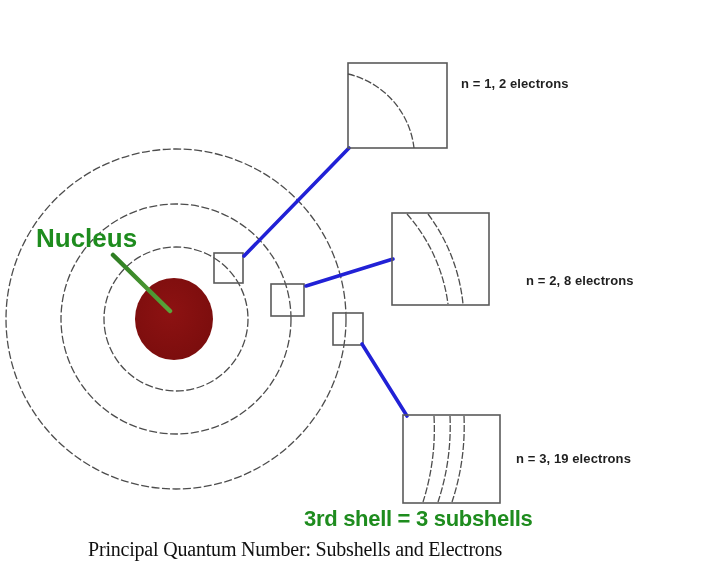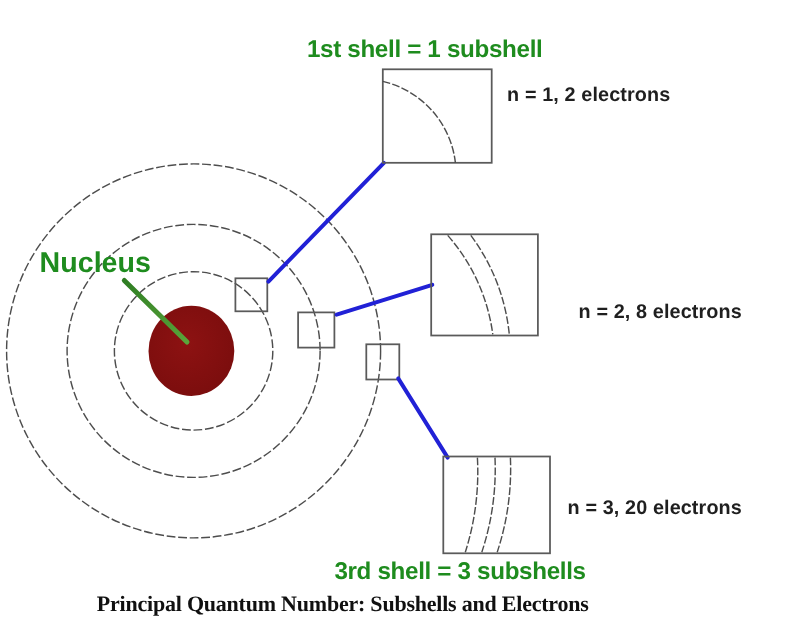--- a/index.html
+++ b/index.html
@@ -8,29 +8,29 @@
     font-family:"Liberation Sans",sans-serif;
   }
   svg{position:absolute;left:0;top:0;}
   .label{position:absolute;white-space:nowrap;line-height:1.1;}
   .heading{
     color:var(--heading_green,#1e8c1e);
     font-weight:bold;font-size:22px;letter-spacing:-0.3px;
   }
   .electrons{
     color:var(--text_black,#1f1f1f);
-    font-weight:600;font-size:18px;letter-spacing:0.1px;
+    font-weight:600;font-size:13px;letter-spacing:0.1px;
   }
   .nucleus-label{
     color:var(--heading_green,#1e8c1e);
     font-weight:bold;font-size:26px;
   }
   .caption{
     color:#101010;font-family:"Liberation Serif",serif;
-    font-weight:bold;font-size:20px;letter-spacing:-0.2px;
+    font-weight:normal;font-size:20px;letter-spacing:-0.2px;
   }
   .shell-circle{fill:none;stroke:var(--line_gray,#4d4d4d);stroke-width:1.3;stroke-dasharray:8 2.5;}
   .subshell-arc{fill:none;stroke:var(--line_gray,#4d4d4d);stroke-width:1.3;stroke-dasharray:7 2;}
   .zoom-box{fill:none;stroke:#5a5a5a;stroke-width:1.6;}
   .magnified-box{fill:none;stroke:#5a5a5a;stroke-width:1.6;}
   .connector{stroke:var(--connector_blue,#2222dd);stroke-width:3.6;stroke-linecap:round;}
 </style>
 </head>
 <body>
 
@@ -70,24 +70,23 @@
     <rect x="392" y="213" width="97" height="92" class="magnified-box"></rect>
     <path d="M 407 214 A 170 170 0 0 1 448 304" class="subshell-arc"></path>
     <path d="M 428 214 A 180 180 0 0 1 463 304" class="subshell-arc"></path>
 
     <rect x="403" y="415" width="97" height="88" class="magnified-box"></rect>
     <path d="M 434 416 A 240 240 0 0 1 423 502" class="subshell-arc"></path>
     <path d="M 450 416 A 240 240 0 0 1 438 502" class="subshell-arc"></path>
     <path d="M 464 416 A 240 240 0 0 1 452 502" class="subshell-arc"></path>
   </svg>
 
-  <div class="label heading" style="left:279px;top:33px;">1st shell = 1 subshell</div>
   <div class="label electrons" style="left:461px;top:77px;">n = 1, 2 electrons</div>
 
   <div class="label electrons" style="left:526px;top:226px;margin-top:48px;">n = 2, 8 electrons</div>
 
   <div class="label heading" style="left:304px;top:507px;text-align:right;">3rd shell = 3 subshells</div>
-  <div class="label electrons" style="left:516px;top:452px;">n = 3, 20 electrons</div>
+  <div class="label electrons" style="left:516px;top:452px;">n = 3, 19 electrons</div>
 
   <div class="label nucleus-label" style="left:36px;top:224px;">Nucleus</div>
 
   <div class="label caption" style="left:88px;top:538px;">Principal Quantum Number: Subshells and Electrons</div>
 </div>
 
 </body></html>

